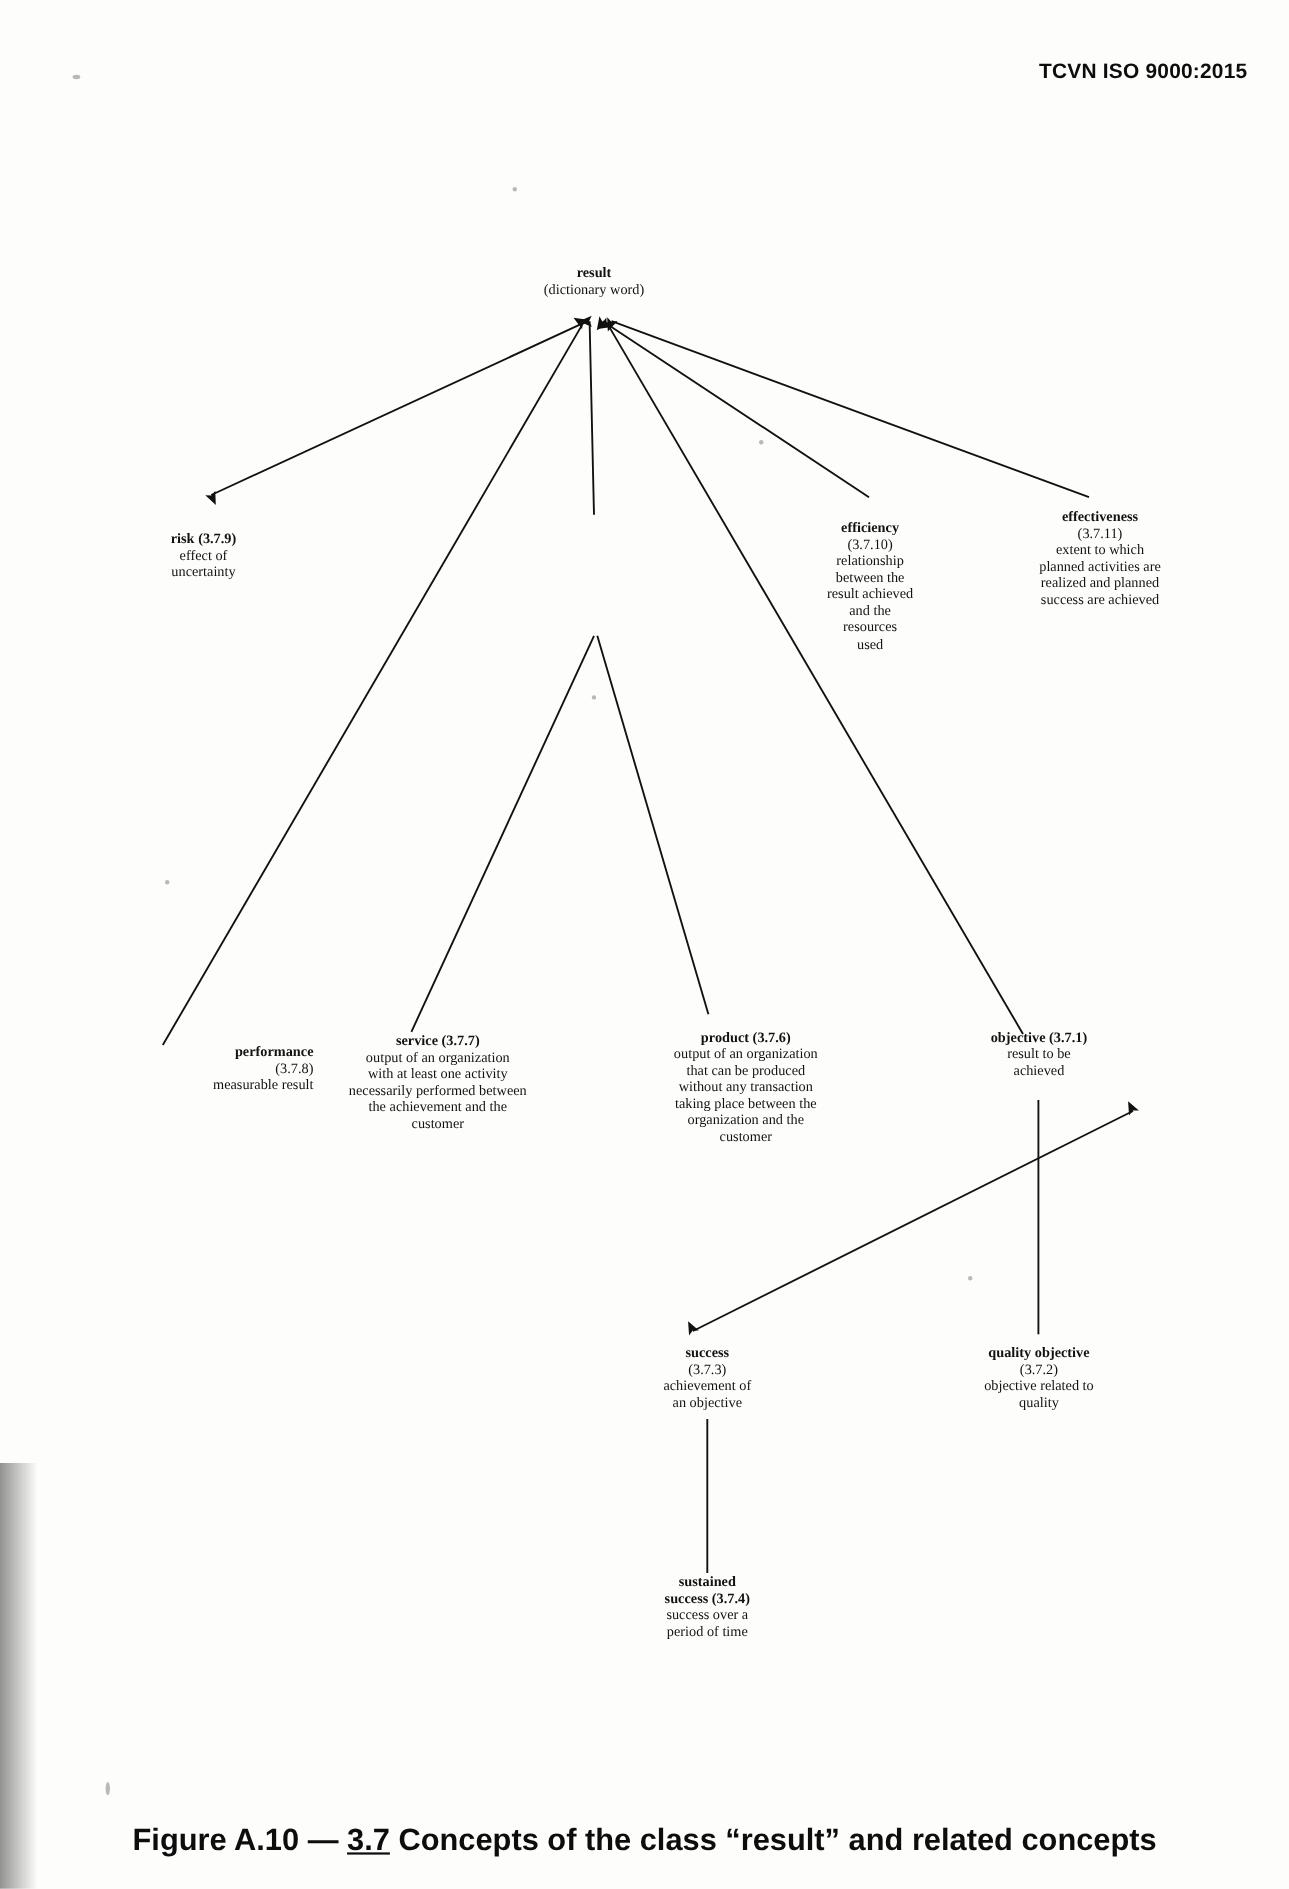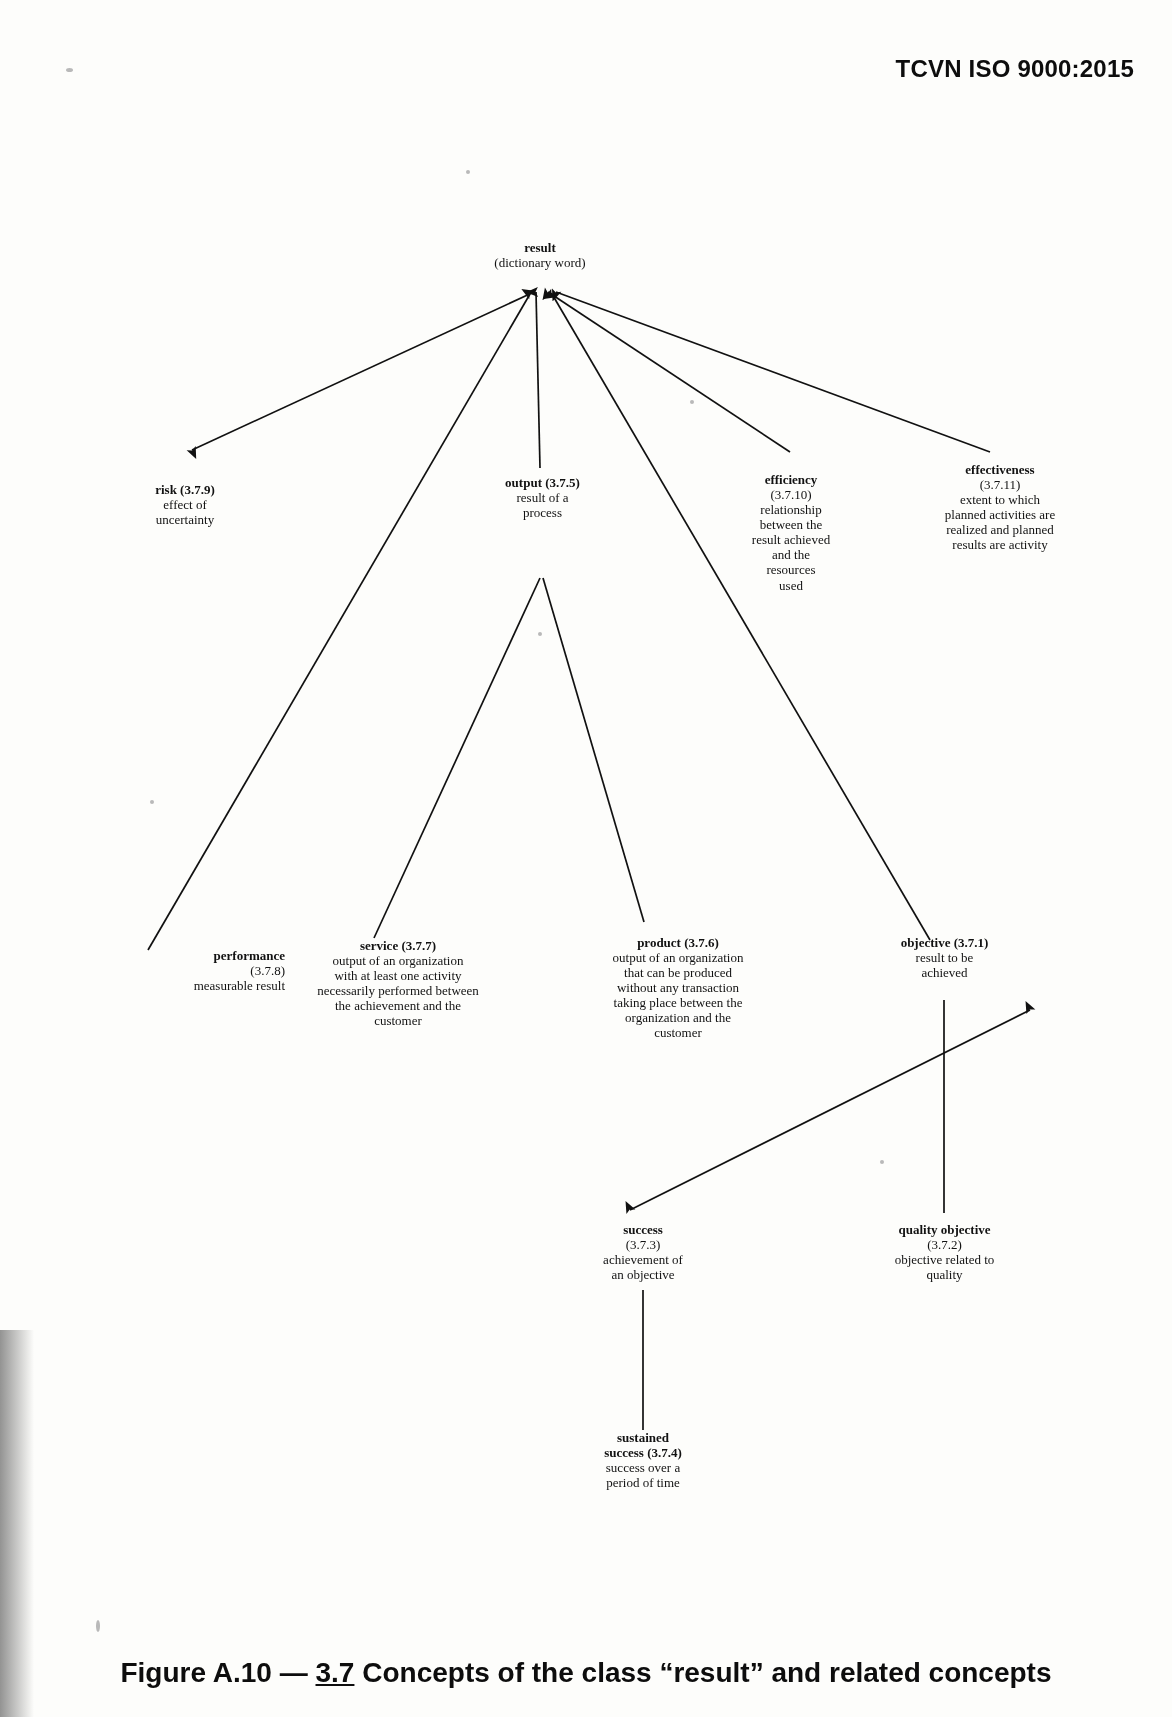--- a/index.html
+++ b/index.html
@@ -36,21 +36,21 @@
     border-radius: 50%;
     pointer-events: none;
   }
 
   .header {
     position: absolute;
     right: 38px;
     top: 55px;
     font-family: "Liberation Sans", sans-serif;
     font-weight: bold;
-    font-size: 24px;
+    font-size: 19px;
     letter-spacing: 0.2px;
     color: #0d0d0d;
   }
 
   svg.edges {
     position: absolute;
     left: 0;
     top: 0;
     width: 1172px;
     height: 1717px;
@@ -133,44 +133,39 @@
     <div class="term">result</div>
     <div class="def">(dictionary word)</div>
   </div>
 
   <div class="node" style="left:60px; top:482px; width:250px;">
     <div class="term">risk (3.7.9)</div>
     <div class="def">effect of</div>
     <div class="def">uncertainty</div>
   </div>
 
-  <div class="node" style="left:420px; top:475px; width:245px;">
-    <div class="term">output (3.7.5)</div>
-    <div class="def">result of a</div>
-    <div class="def">process</div>
-  </div>
 
   <div class="node" style="left:700px; top:472px; width:182px;">
     <div class="term">efficiency</div>
     <div class="def">(3.7.10)</div>
     <div class="def">relationship</div>
     <div class="def">between the</div>
     <div class="def">result achieved</div>
     <div class="def">and the</div>
     <div class="def">resources</div>
     <div class="def">used</div>
   </div>
 
   <div class="node" style="left:880px; top:462px; width:240px;">
     <div class="term">effectiveness</div>
     <div class="def">(3.7.11)</div>
     <div class="def">extent to which</div>
     <div class="def">planned activities are</div>
     <div class="def">realized and planned</div>
-    <div class="def">results are activity</div>
+    <div class="def">success are achieved</div>
   </div>
 
   <div class="node" style="left:30px; top:948px; width:255px;text-align:right;">
     <div class="term">performance</div>
     <div class="def">(3.7.8)</div>
     <div class="def">measurable result</div>
   </div>
 
   <div class="node" style="left:248px; top:938px; width:300px;">
     <div class="term">service (3.7.7)</div>

